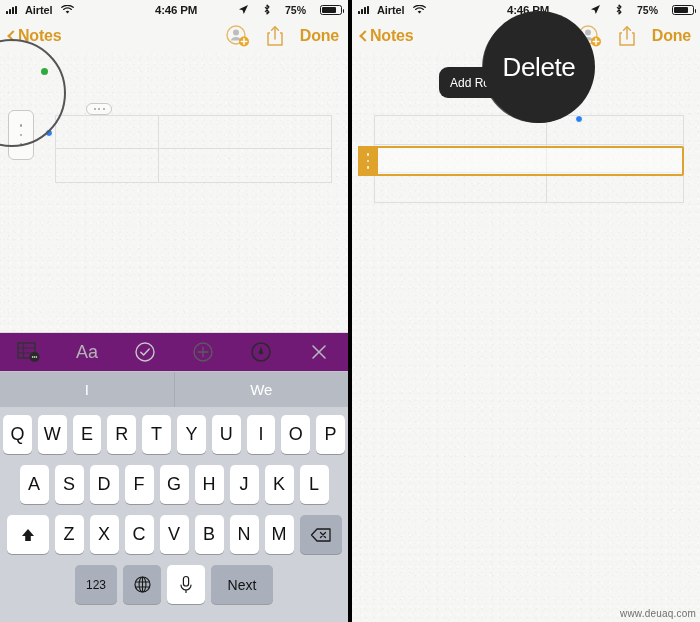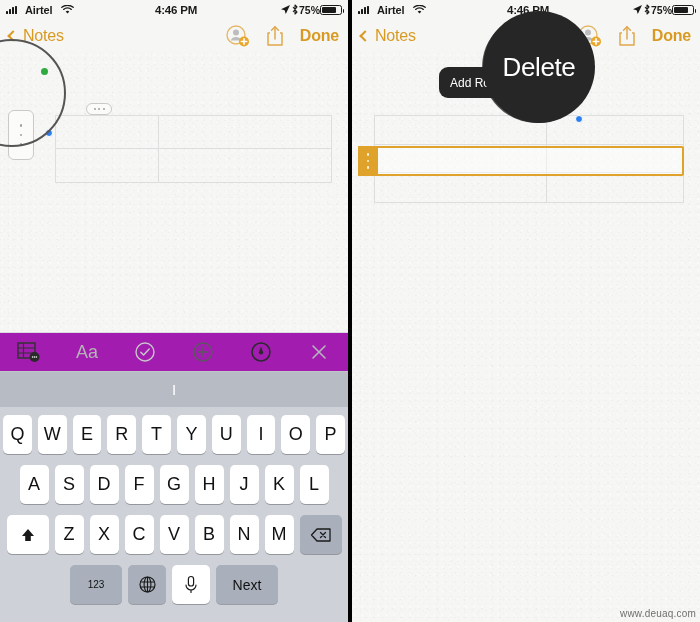--- a/index.html
+++ b/index.html
@@ -45,21 +45,21 @@
     height: 19px;
     display: flex; align-items: center;
     padding: 0 6px;
     font-size: 11px; font-weight: bold;
     color: #1a1a1a;
     background: #f6f6f4;
   }
   .sb-left { display: flex; align-items: center; gap: 8px; flex: 1; }
   .sb-center { position: absolute; left: 4px; right: 0; text-align: center;
                font-size: 11.5px; font-weight: bold; letter-spacing: -0.2px; }
-  .sb-right { display: flex; align-items: center; gap: 0; justify-content: flex-end; flex: 1;
+  .sb-right { display: flex; align-items: center; gap: 14px; justify-content: flex-end; flex: 1;
               position: relative; z-index: 2; }
   .signal { display: flex; align-items: flex-end; gap: 1px; height: 8px; }
   .signal i { display: block; width: 2px; background: #1a1a1a; border-radius: 0.5px; }
   .signal i:nth-child(1) { height: 3px; }
   .signal i:nth-child(2) { height: 5px; }
   .signal i:nth-child(3) { height: 6.5px; }
   .signal i:nth-child(4) { height: 8px; }
   .carrier { font-size: 11px; font-weight: bold; letter-spacing: -0.1px; }
   .battery {
     width: 22px; height: 10px; border: 1px solid #1a1a1a; border-radius: 2.5px;
@@ -73,21 +73,21 @@
   .pct { font-size: 10.5px; font-weight: bold; }
 
   
   .navbar {
     position: relative;
     height: 34px;
     display: flex; align-items: center;
     padding: 0 9px;
     background: #f6f6f4;
   }
-  .nav-back { display: flex; align-items: center; gap: 6px; color: #d99a24; cursor: pointer; }
+  .nav-back { display: flex; align-items: center; gap: 1px; color: #d99a24; cursor: pointer; font-weight: bold; }
   .nav-back .chev {
     width: 8px; height: 8px;
     border-left: 2.2px solid #d99a24; border-bottom: 2.2px solid #d99a24;
     transform: rotate(45deg);
   }
   .nav-back-label { font-size: 16px; color: #d99a24; letter-spacing: -0.2px; }
   .nav-spacer { flex: 1; }
   .nav-icons { display: flex; align-items: center; gap: 16px; }
   .icon-adduser { position: relative; width: 24px; height: 24px; }
   .icon-share { width: 18px; height: 22px; }
@@ -184,21 +184,21 @@
     padding: 0 11px;
     gap: 10px;
   }
   .popup-item { font-size: 12px; color: #fff; white-space: nowrap; }
   .popup-sep { width: 1px; height: 15px; background: #4a4a4a; }
 
   
   .kb-toolbar {
     position: absolute; left: 0; bottom: 250px;
     width: 348px; height: 40px;
-    background: #a21caf;
+    background: #701a75;
     border-top: 1px solid #dcdce0;
     border-bottom: 1px solid #c3c4c9;
     display: flex; align-items: center;
   }
   .kb-tool { flex: 1; display: flex; align-items: center; justify-content: center; height: 100%; }
   .kb-tool svg { display: block; }
 
   .predict {
     position: absolute; left: 0; bottom: 215px;
     width: 348px; height: 35px;
@@ -223,21 +223,21 @@
   .key {
     background: #fff; border-radius: 5px;
     box-shadow: 0 1px 0 rgba(0,0,0,0.28);
     display: flex; align-items: center; justify-content: center;
     font-size: 18px; color: #111;
     width: 29px; height: 39px;
   }
   .kb-row.row2 { padding: 0 16px; }
   .key.dark { background: #a9b0bb; box-shadow: 0 1px 0 rgba(0,0,0,0.25); }
   .key.space { flex: 1; font-size: 14px; max-width: 155px; }
-  .key.num { width: 52px; font-size: 10px; }
+  .key.num { width: 42px; font-size: 12px; }
   .key.next { width: 62px; font-size: 14px; }
   .key.globe, .key.mic { width: 38px; }
   .key.mic { background: #fff; }
   .key.shift { width: 42px; background: #fff; }
   .key.bksp { width: 42px; background: #a9b0bb; }
 
   
   .watermark {
     position: absolute; right: 4px; bottom: 3px;
     font-size: 10px; color: #6f6f6f;
@@ -365,20 +365,21 @@
       </div>
       <div class="kb-tool">
         <svg width="20" height="20" viewBox="0 0 20 20">
           <path d="M4 4 L16 16 M16 4 L4 16" stroke="#b6b6ba" stroke-width="1.6" stroke-linecap="round"></path>
         </svg>
       </div>
     </div>
 
     <div class="predict">
       <div class="predict-item">I</div>
+      <div class="predict-item">We</div>
     </div>
 
     <div class="keyboard">
       <div class="kb-row">
         <div class="key">Q</div>
         <div class="key">W</div>
         <div class="key">E</div>
         <div class="key">R</div>
         <div class="key">T</div>
         <div class="key">Y</div>

